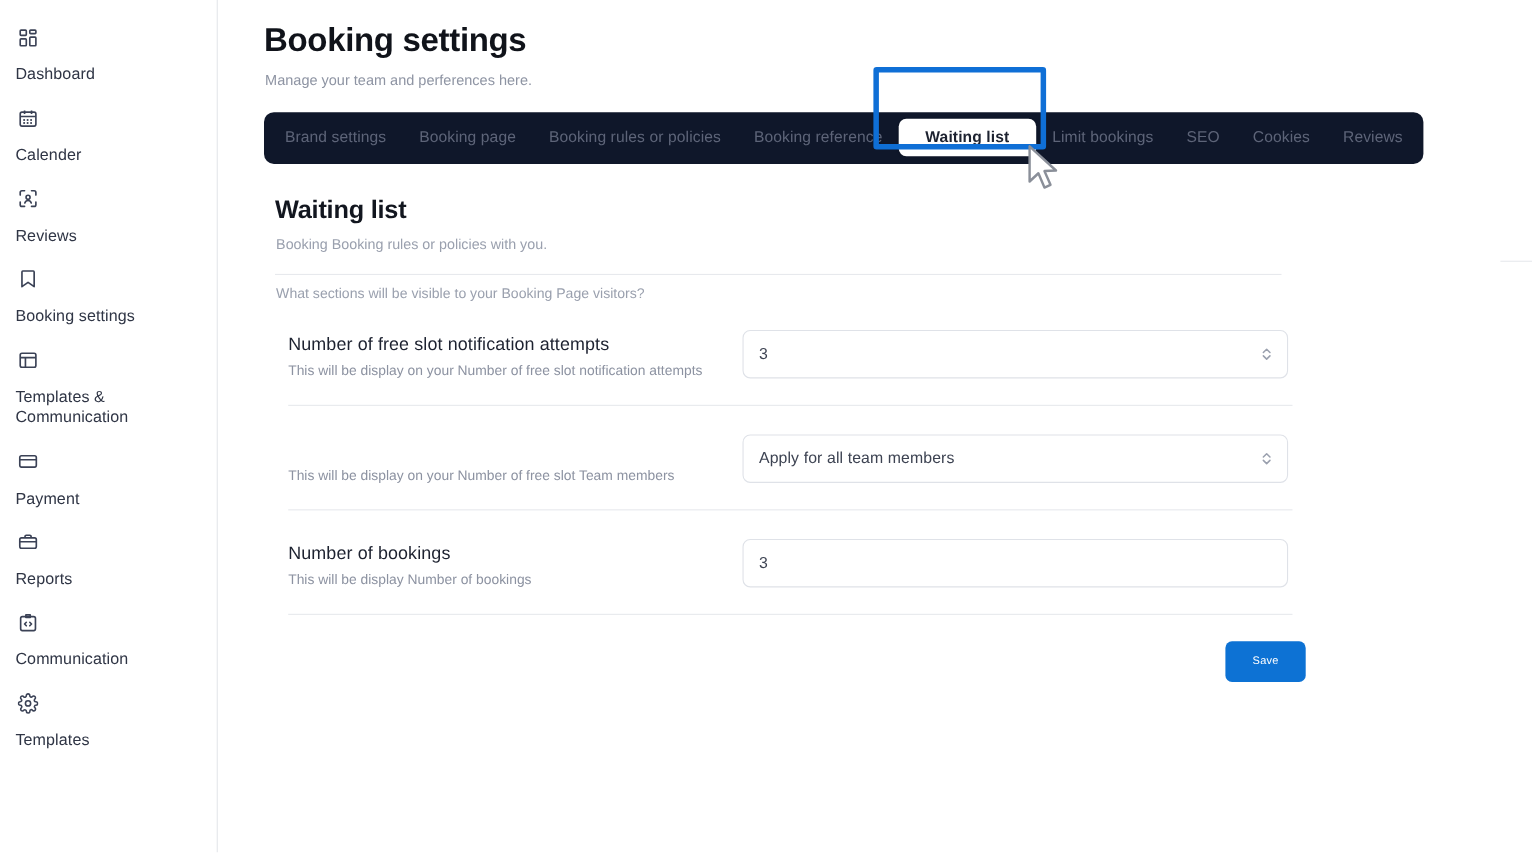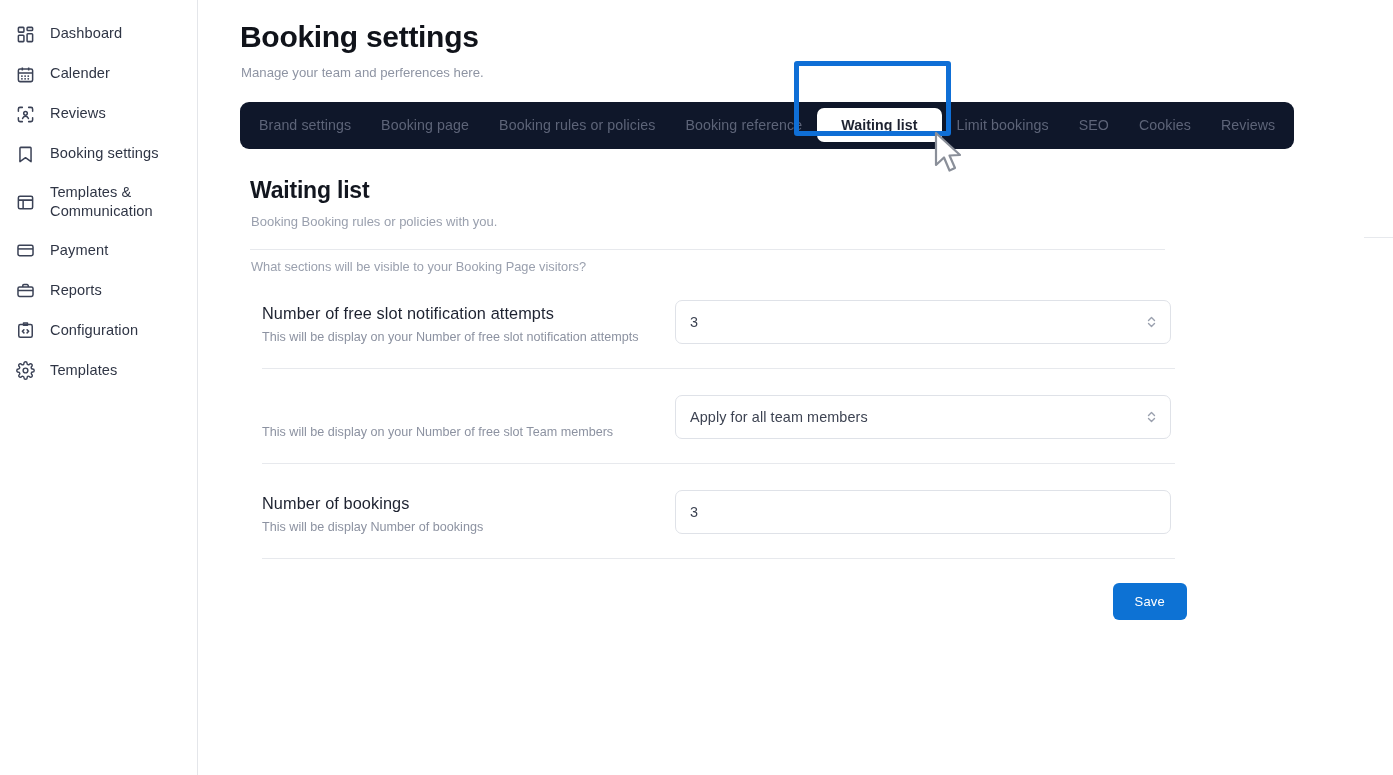--- a/index.html
+++ b/index.html
@@ -22,27 +22,27 @@
   .sidebar {
     width: 198px;
     height: 775px;
     background: #ffffff;
     border-right: 1px solid #e4e6ea;
     padding-top: 14px;
     flex: 0 0 198px;
   }
   .nav-item {
     display: flex;
-    align-items: center;
     gap: 14px;
     padding: 9px 10px 9px 8px;
     margin: 0 6px;
     cursor: pointer;
     border-radius: 6px;
     color: #3b4256;
+    flex-direction: column;
   }
   .nav-icon {
     width: 22px; height: 22px;
     flex: 0 0 22px;
     display: flex; align-items: center; justify-content: center;
     color: #3b4256;
   }
   .nav-icon svg { display:block; }
   .nav-label {
     font-size: 14.6px;
@@ -223,21 +223,21 @@
     margin-left: 12px;
     display: flex;
     justify-content: flex-end;
     padding-top: 24px;
   }
   .btn-save {
     background: #0d72d4;
     color: #ffffff;
     border: 0;
     border-radius: 6px;
-    font-size: 13px;
+    font-size: 10px;
     font-family: "Liberation Sans", sans-serif;
     padding: 0 22px;
     height: 37px;
     min-width: 73px;
     cursor: pointer;
     letter-spacing: .2px;
   }
 </style>
 </head>
 <body>
@@ -320,21 +320,21 @@
     </div>
 
     <div class="nav-item">
       <span class="nav-icon">
         <svg width="19" height="19" viewBox="0 0 24 24" fill="none" stroke="currentColor" stroke-width="1.9" stroke-linecap="round" stroke-linejoin="round">
           <rect x="3.5" y="4.5" width="17" height="16" rx="2"></rect>
           <path d="M9.5 2.5h5v3h-5z"></path>
             <path d="M10 11l-2 2 2 2M14 11l2 2-2 2"></path>
         </svg>
       </span>
-      <span class="nav-label">Configuration</span>
+      <span class="nav-label">Communication</span>
     </div>
 
     <div class="nav-item">
       <span class="nav-icon">
         <svg width="19" height="19" viewBox="0 0 24 24" fill="none" stroke="currentColor" stroke-width="1.8">
           <circle cx="12" cy="12" r="3"></circle>
           <path d="M19.4 15a1.6 1.6 0 0 0 .3 1.8l.1.1a2 2 0 1 1-2.8 2.8l-.1-.1a1.6 1.6 0 0 0-1.8-.3 1.6 1.6 0 0 0-1 1.5V21a2 2 0 1 1-4 0v-.1A1.6 1.6 0 0 0 9 19.4a1.6 1.6 0 0 0-1.8.3l-.1.1a2 2 0 1 1-2.8-2.8l.1-.1a1.6 1.6 0 0 0 .3-1.8 1.6 1.6 0 0 0-1.5-1H3a2 2 0 1 1 0-4h.1A1.6 1.6 0 0 0 4.6 9a1.6 1.6 0 0 0-.3-1.8l-.1-.1a2 2 0 1 1 2.8-2.8l.1.1a1.6 1.6 0 0 0 1.8.3H9a1.6 1.6 0 0 0 1-1.5V3a2 2 0 1 1 4 0v.1a1.6 1.6 0 0 0 1 1.5 1.6 1.6 0 0 0 1.8-.3l.1-.1a2 2 0 1 1 2.8 2.8l-.1.1a1.6 1.6 0 0 0-.3 1.8V9a1.6 1.6 0 0 0 1.5 1H21a2 2 0 1 1 0 4h-.1a1.6 1.6 0 0 0-1.5 1z"></path>
         </svg>
       </span>
       <span class="nav-label">Templates</span>

